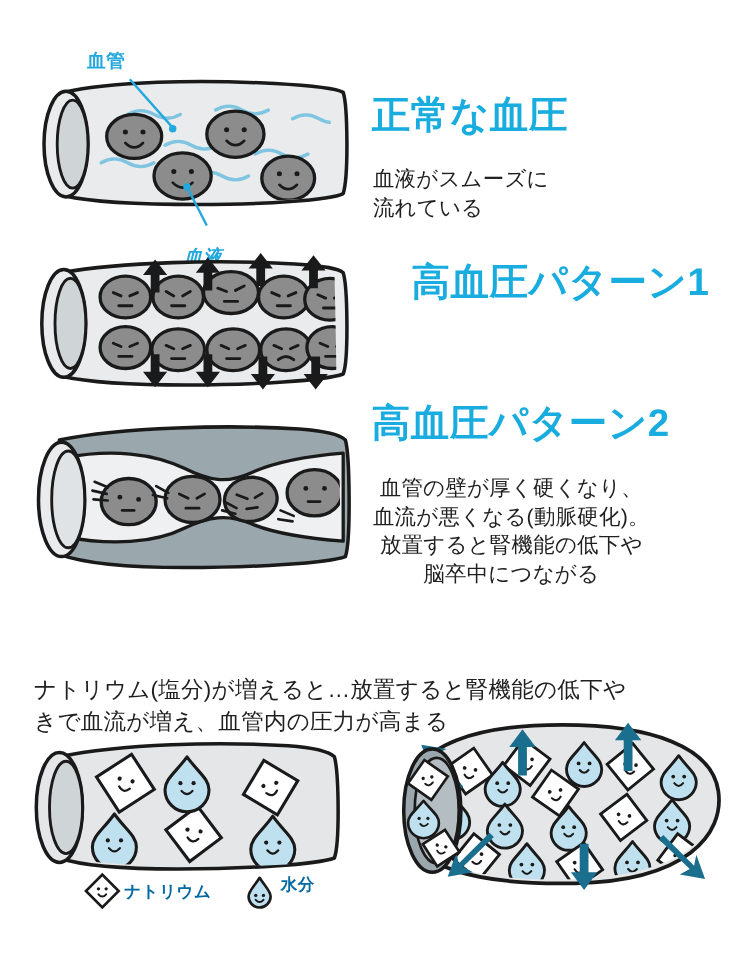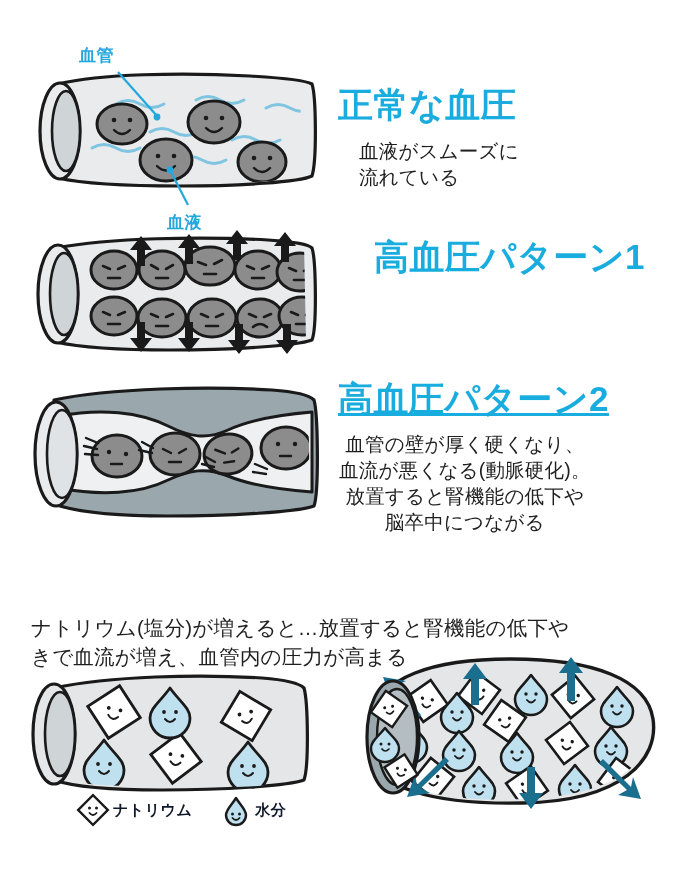--- a/index.html
+++ b/index.html
@@ -34,21 +34,21 @@
   .calloutlabel{
     color:#23A8DE;
     font-weight:700;
     font-size:17px;
     white-space:nowrap;
     letter-spacing:0.5px;
   }
   .legendlabel{
     font-size:15px;
     font-weight:700;
-    color:#0f172a;
+    color:#0369a1;
     letter-spacing:0.5px;
     white-space:nowrap;
   }
   svg{display:block;overflow:visible;}
 </style>
 </head>
 <body>
 
 <div class="canvas">
 
@@ -114,24 +114,24 @@
       </g>
 
       <path d="M118,72 L157,116" stroke="#23A8DE" stroke-width="2.2" fill="none"></path>
       <circle cx="157" cy="117" r="3.4" fill="#23A8DE"></circle>
       <path d="M170,170 L188,205" stroke="#23A8DE" stroke-width="2.2" fill="none"></path>
       <circle cx="170" cy="170" r="3.4" fill="#23A8DE"></circle>
     </svg>
   </div>
 
   <div class="abs calloutlabel" style="left:79px;top:44px;">血管</div>
-  <div class="abs calloutlabel" style="left:167px;top:211px;">血液</div>
+  <div class="abs calloutlabel" style="left:167px;top:222px;font-style:italic;">血液</div>
 
   <div class="abs heading" style="left:338px;top:86px;">正常な血圧</div>
-  <div class="abs body" style="left:339px;top:138px;margin-left:20px;">血液がスムーズに
+  <div class="abs body" style="left:339px;top:150px;">血液がスムーズに
 流れている</div>
 
   <div class="abs" style="left:0;top:230px;">
     <svg width="340" height="130" viewBox="0 0 340 130">
       <defs>
         <clipPath id="clipVessel2">
           <path d="M58,16 C120,8 250,8 304,14 L306,112 C250,120 120,120 58,112 Z"></path>
         </clipPath>
       </defs>
 
@@ -280,21 +280,21 @@
         </g>
       </g>
 
       <g>
         <ellipse cx="56" cy="72" rx="21" ry="52" fill="#e9ebec" stroke="#1a1a1a" stroke-width="3.2"></ellipse>
         <ellipse cx="62" cy="72" rx="15" ry="44" fill="#dfe3e5" stroke="#1a1a1a" stroke-width="2.6"></ellipse>
       </g>
     </svg>
   </div>
 
-  <div class="abs heading" style="left:338px;top:380px;text-decoration:underline;">高血圧パターン2</div>
+  <div class="abs heading" style="left:338px;top:366px;">高血圧パターン2</div>
   <div class="abs body" style="left:339px;top:431px;text-align:center;">血管の壁が厚く硬くなり、
 血流が悪くなる(動脈硬化)。
 放置すると腎機能の低下や
 脳卒中につながる</div>
 
   <div class="abs body wide" style="left:31px;top:613px;width:630px;">ナトリウム(塩分)が増えると…放置すると腎機能の低下や
 きで血流が増え、血管内の圧力が高まる</div>
 
   <div class="abs" style="left:0;top:660px;">
     <svg width="330" height="150" viewBox="0 0 330 150">
@@ -525,21 +525,21 @@
   <div class="abs" style="left:78px;top:795px;display:flex;align-items:center;gap:30px;">
     <div style="display:flex;align-items:center;gap:5px;">
       <svg width="30" height="30" viewBox="0 0 30 30">
         <rect x="4.5" y="4.5" width="21" height="21" transform="rotate(45 15 15)" fill="#ffffff" stroke="#1a1a1a" stroke-width="2.4"></rect>
         <circle cx="11.5" cy="13" r="1.5" fill="#1a1a1a"></circle>
         <circle cx="18.5" cy="13" r="1.5" fill="#1a1a1a"></circle>
         <path d="M11.5,18 q3.5,4 7,0" stroke="#1a1a1a" stroke-width="1.8" fill="none" stroke-linecap="round"></path>
       </svg>
       <span class="legendlabel">ナトリウム</span>
     </div>
-    <div style="display:flex;align-items:center;gap:5px;">
+    <div style="display:flex;gap:5px;">
       <svg width="28" height="30" viewBox="0 0 28 30">
         <path d="M14,3 C19,11 24,15 24,20 A10,10 0 0 1 4,20 C4,15 9,11 14,3 Z" fill="#bfe0ef" stroke="#1a1a1a" stroke-width="2.4" stroke-linejoin="round"></path>
         <circle cx="10.5" cy="19" r="1.5" fill="#1a1a1a"></circle>
         <circle cx="17.5" cy="19" r="1.5" fill="#1a1a1a"></circle>
         <path d="M10.5,23 q3.5,4 7,0" stroke="#1a1a1a" stroke-width="1.8" fill="none" stroke-linecap="round"></path>
       </svg>
       <span class="legendlabel">水分</span>
     </div>
   </div>
 

